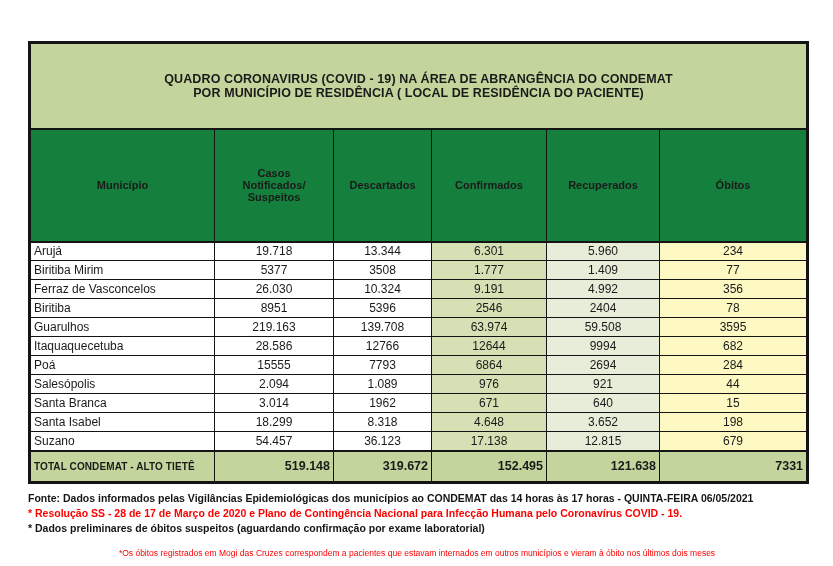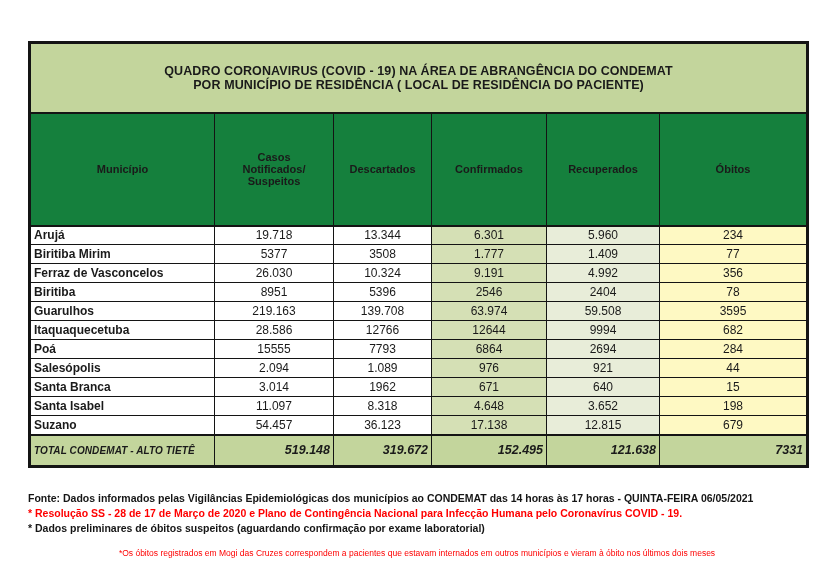--- a/index.html
+++ b/index.html
@@ -19,49 +19,48 @@
     table-layout: fixed;
     border: 3px solid #141414;
   }
   table.covid td, table.covid th {
     border: 1px solid #141414;
     padding: 0 3px;
     overflow: hidden;
   }
   .title-cell {
     background: #c3d59c;
-    height: 70px;
+    height: 86px;
     text-align: center;
     vertical-align: middle;
     border-bottom: 2px solid #141414 !important;
   }
   .title-line { font-weight: bold; font-size: 12.5px; letter-spacing: 0.1px; }
   .title-line + .title-line { margin-top: 0; }
   tr.header-row th {
     background: #15803d;
     height: 113px;
     font-weight: bold;
     font-size: 11px;
     text-align: center;
     vertical-align: middle;
     border-bottom: 2px solid #141414;
     padding: 0 10px;
   }
   tr.data-row td { height: 19px; font-size: 12px; }
-  td.c-name { text-align: left; padding-left: 3px; font-weight: bold; }
+  td.c-name { text-align: left; padding-left: 3px; }
   td.c-num  { text-align: center; }
   td.col-conf { background: #d5e0b5; }
   td.col-rec  { background: #e8edd9; }
   td.col-obit { background: #fef9c3; }
   tr.total-row td {
     background: #c3d59c;
     height: 32px;
     font-weight: bold;
     border-top: 2px solid #141414;
-    font-style: italic;
   }
   tr.total-row td.c-name { font-size: 10px; letter-spacing: 0.1px; }
   tr.total-row td.c-num  { font-size: 12.5px; text-align: right; }
   .footer {
     position: absolute;
     left: 28px; top: 491px;
     width: 778px;
   }
   .footer-line { font-weight: bold; font-size: 10.5px; line-height: 15px; color: #151515; }
   .footer-line.red { color: #fe0000; }
@@ -169,21 +168,21 @@
     <tr class="data-row">
       <td class="c-name">Santa Branca</td>
       <td class="c-num">3.014</td>
       <td class="c-num">1962</td>
       <td class="c-num col-conf">671</td>
       <td class="c-num col-rec">640</td>
       <td class="c-num col-obit">15</td>
     </tr>
     <tr class="data-row">
       <td class="c-name">Santa Isabel</td>
-      <td class="c-num">11.097</td>
+      <td class="c-num">18.299</td>
       <td class="c-num">8.318</td>
       <td class="c-num col-conf">4.648</td>
       <td class="c-num col-rec">3.652</td>
       <td class="c-num col-obit">198</td>
     </tr>
     <tr class="data-row">
       <td class="c-name">Suzano</td>
       <td class="c-num">54.457</td>
       <td class="c-num">36.123</td>
       <td class="c-num col-conf">17.138</td>

